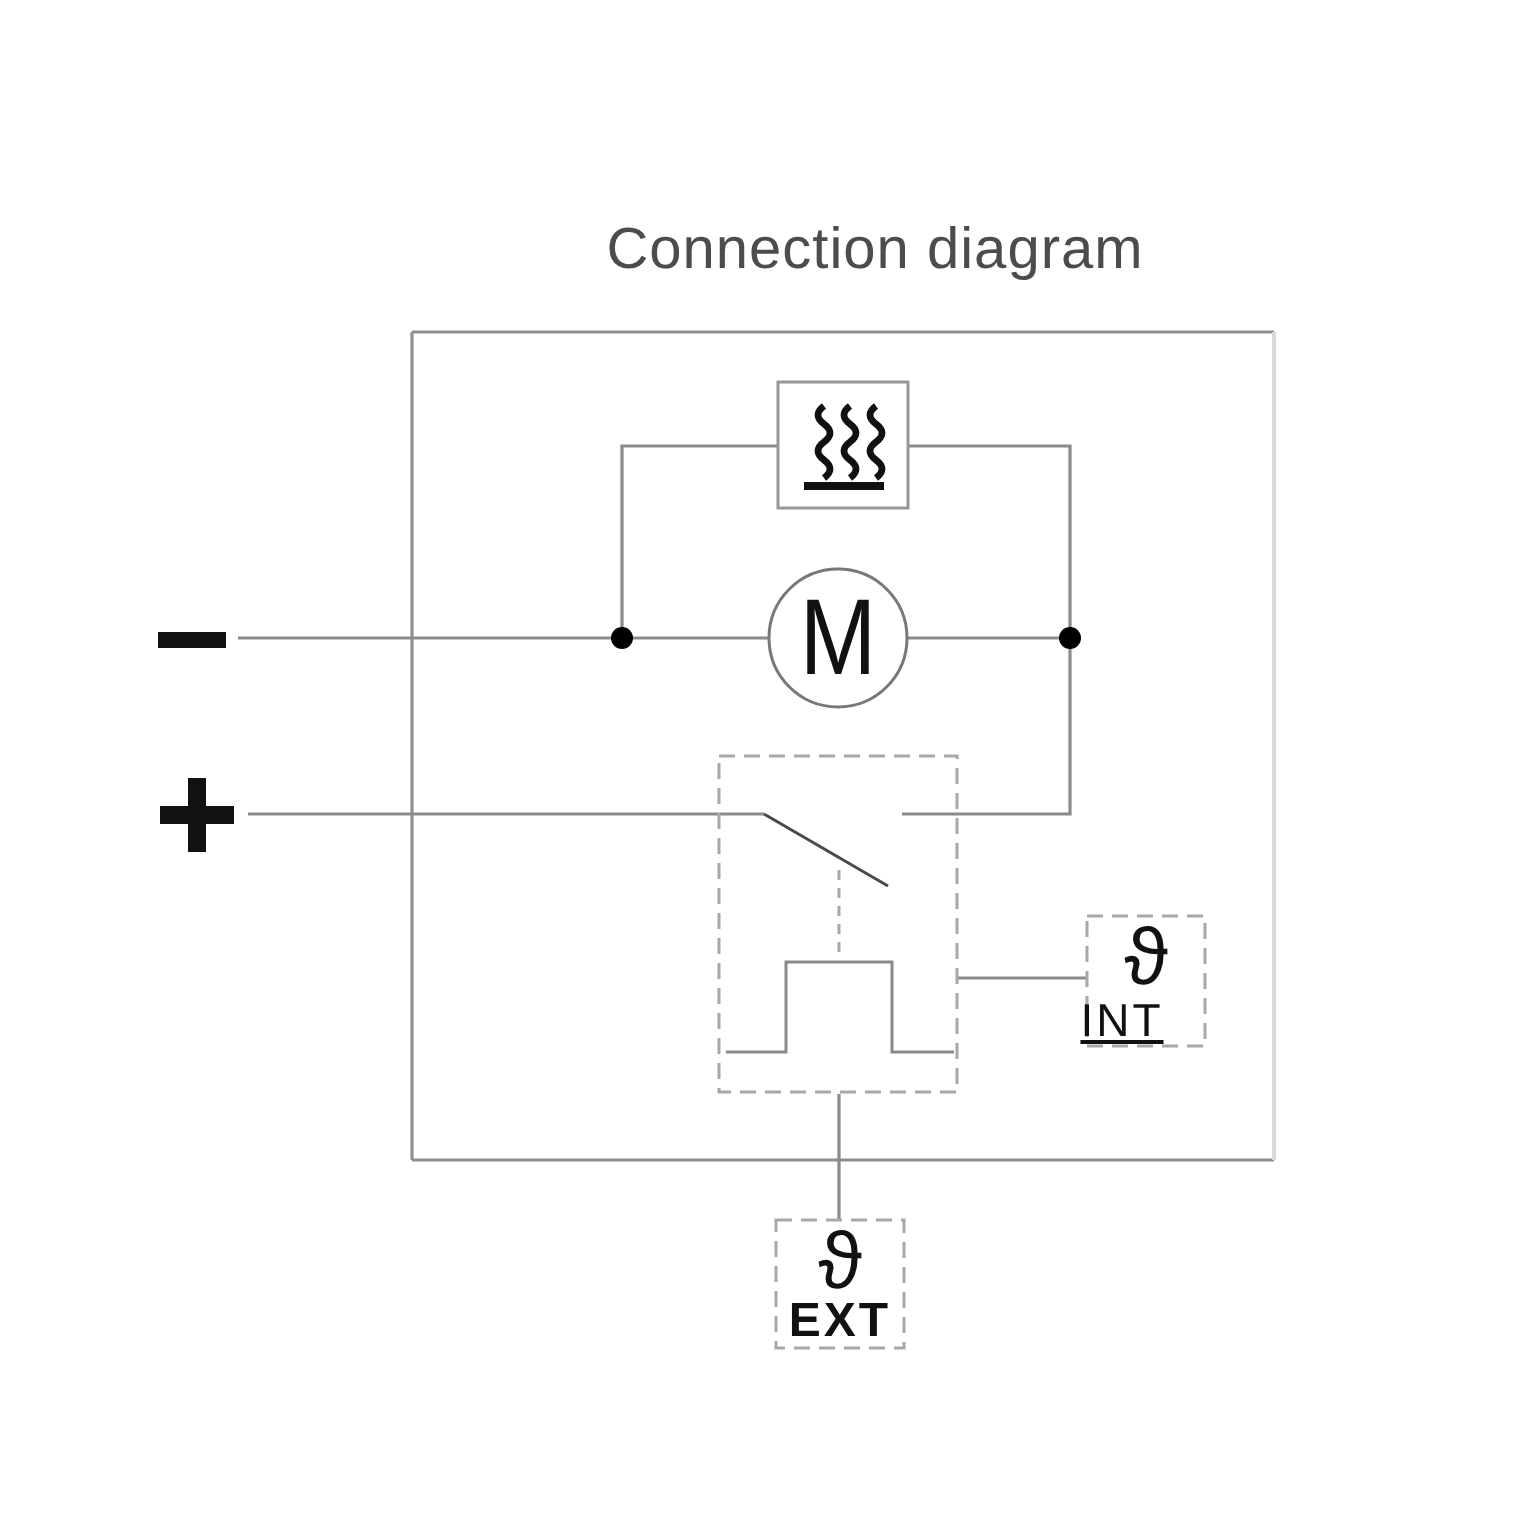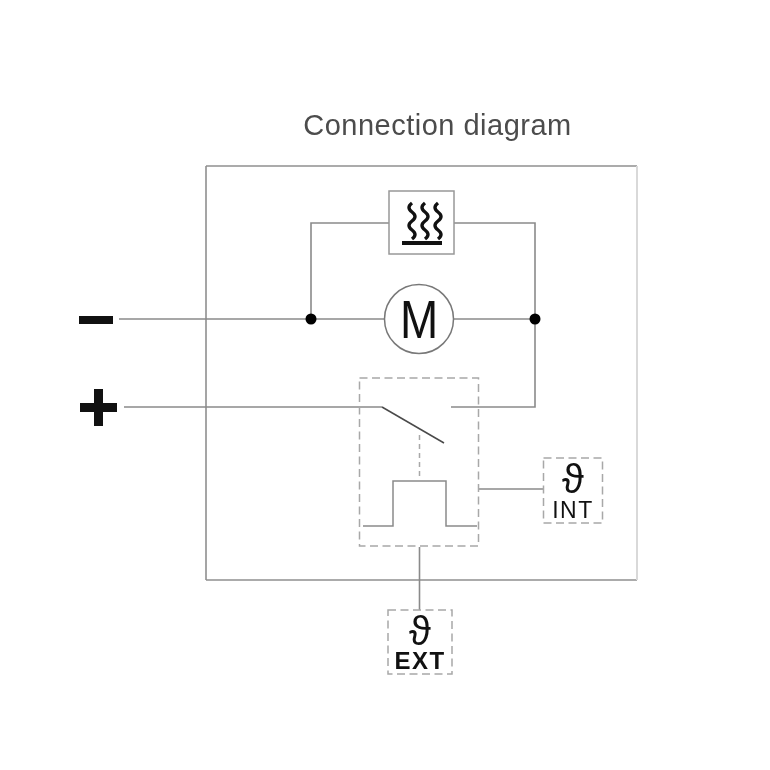--- a/index.html
+++ b/index.html
@@ -37,21 +37,21 @@
   }
   .theta-int{left:543px;top:443px;width:60px;}
   .theta-ext{left:388px;top:595px;width:64px;}
   .sensor-label{
     position:absolute;
     text-align:center;
     font-size:23px;line-height:23px;
     letter-spacing:1.5px;
     color:#111111;
   }
-  .int-label{left:540px;top:483px;width:66px;}
+  .int-label{left:528px;top:483px;width:66px;text-decoration:underline;}
   .ext-label{left:385px;top:633px;width:70px;font-size:24px;font-weight:bold;}
 </style>
 </head>
 <body>
 
 <div class="canvas">
 
   <div class="title">Connection diagram</div>
 
   <svg class="schematic-svg" width="770" height="770" viewBox="0 0 770 770">

